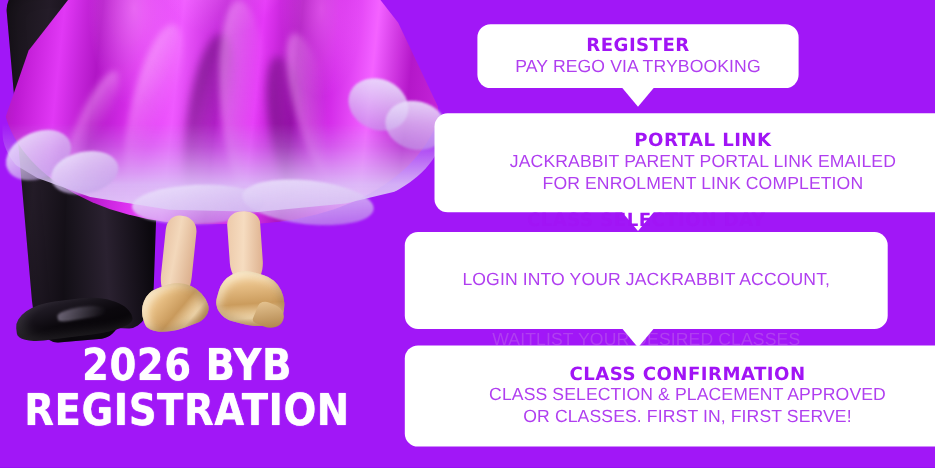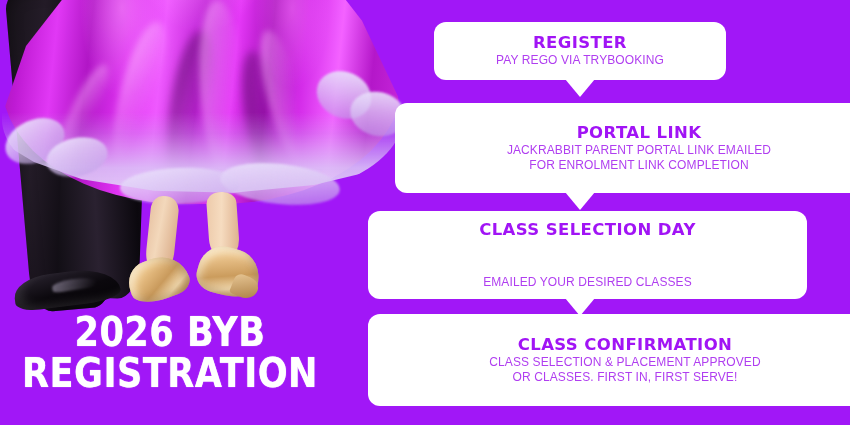--- a/index.html
+++ b/index.html
@@ -225,21 +225,21 @@
     font-weight: bold;
     font-size: 16.5px;
     letter-spacing: .4px;
     line-height: 1.22;
     white-space: nowrap;
   }
   .box-body {
     color: #b03ef0;
     font-family: "Liberation Sans", sans-serif;
     font-weight: normal;
-    font-size: 12px;
+    font-size: 16px;
     letter-spacing: .1px;
     line-height: 1.22;
     white-space: nowrap;
   }
   .arrow {
     position: absolute;
     width: 0;
     height: 0;
     border-left: 15px solid transparent;
     border-right: 15px solid transparent;
@@ -304,21 +304,22 @@
 
   <div class="box" id="box2">
     <div class="box-title">PORTAL LINK</div>
     <div class="box-body">JACKRABBIT PARENT PORTAL LINK EMAILED</div>
     <div class="box-body">FOR ENROLMENT LINK COMPLETION</div>
   </div>
   <div class="arrow" id="arrow2"></div>
 
   <div class="box" id="box3">
     <div class="box-title">CLASS SELECTION DAY</div>
-    <div class="box-body">EMAILED YOUR DESIRED CLASSES</div>
+    <div class="box-body">LOGIN INTO YOUR JACKRABBIT ACCOUNT,</div>
+    <div class="box-body">WAITLIST YOUR DESIRED CLASSES</div>
   </div>
   <div class="arrow" id="arrow3"></div>
 
   <div class="box" id="box4">
     <div class="box-title">CLASS CONFIRMATION</div>
     <div class="box-body">CLASS SELECTION &amp; PLACEMENT APPROVED</div>
     <div class="box-body">OR CLASSES. FIRST IN, FIRST SERVE!</div>
   </div>
 
 </div>

